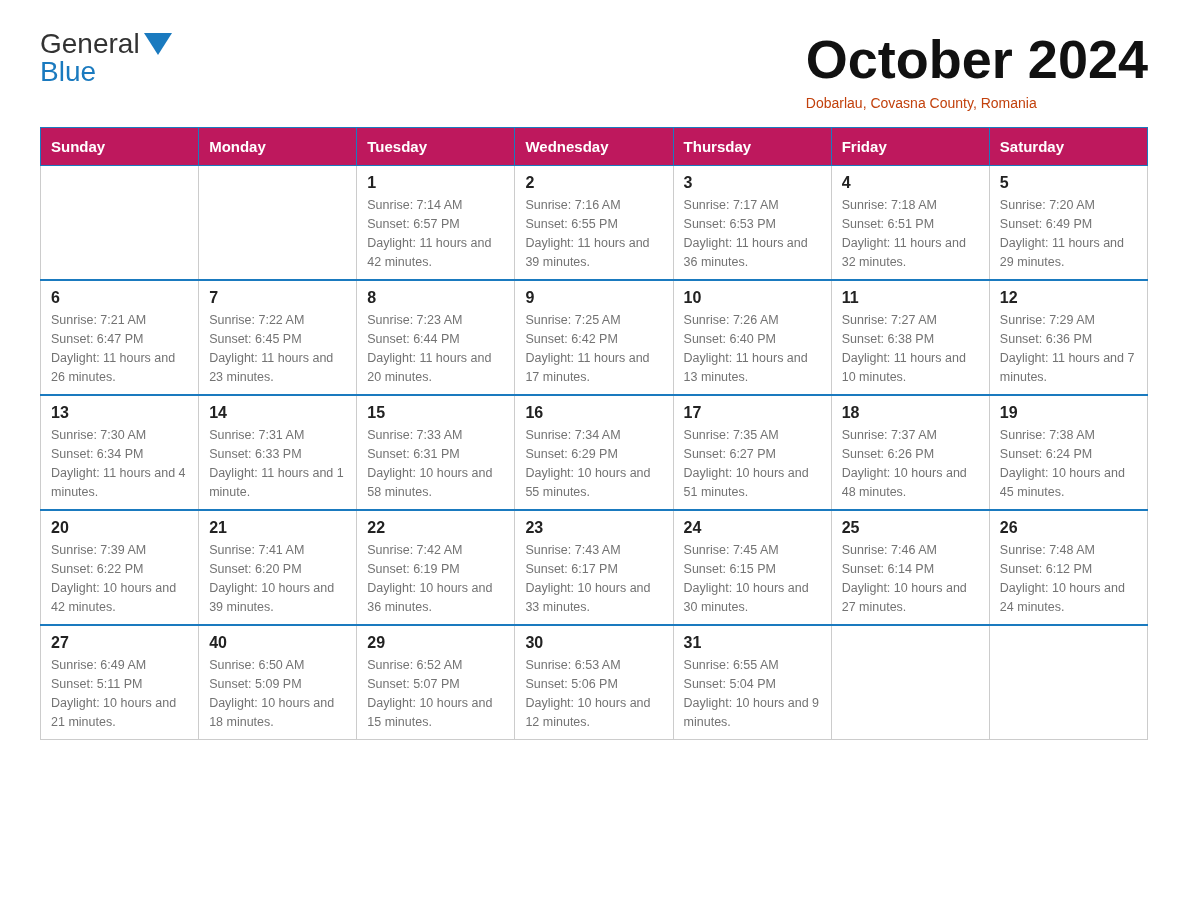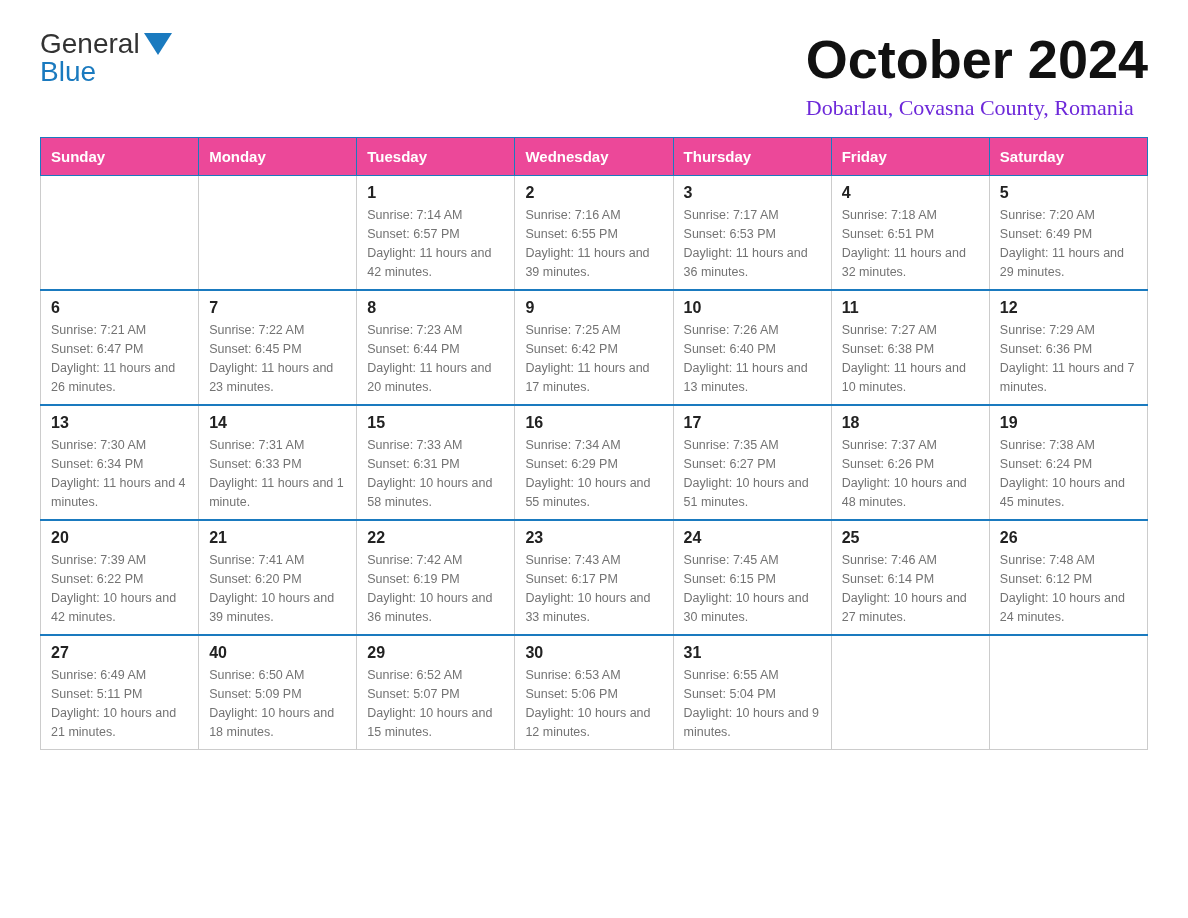--- a/index.html
+++ b/index.html
@@ -9,21 +9,21 @@
       padding: 30px 40px;
       width: 1188px;
       min-height: 918px;
     }
     .calendar {
       width: 100%;
       border-collapse: collapse;
       margin-top: 16px;
     }
     .calendar th {
-      background-color: #ec4899;
+      background-color: #be185d;
       color: #fff;
       font-size: 15px;
       font-weight: bold;
       padding: 10px 10px;
       text-align: left;
       border: 1px solid #1a7abf;
     }
     .calendar td {
       border: 1px solid #ccc;
       vertical-align: top;
@@ -260,18 +260,18 @@
   .title-clean {
   }
   .title-main {
     font-size: 54px;
     font-weight: bold;
     color: #111;
     line-height: 1.1;
     font-family: Arial, sans-serif;
   }
   .title-sub {
-    font-size: 22px;
-    color: #6d28d9;
+    font-size: 14px;
+    color: #c2410c;
     margin-top: 6px;
-    font-family: Liberation Serif, serif;
+    font-family: Liberation Sans, sans-serif;
   }
 </style>
 
 </body></html>

